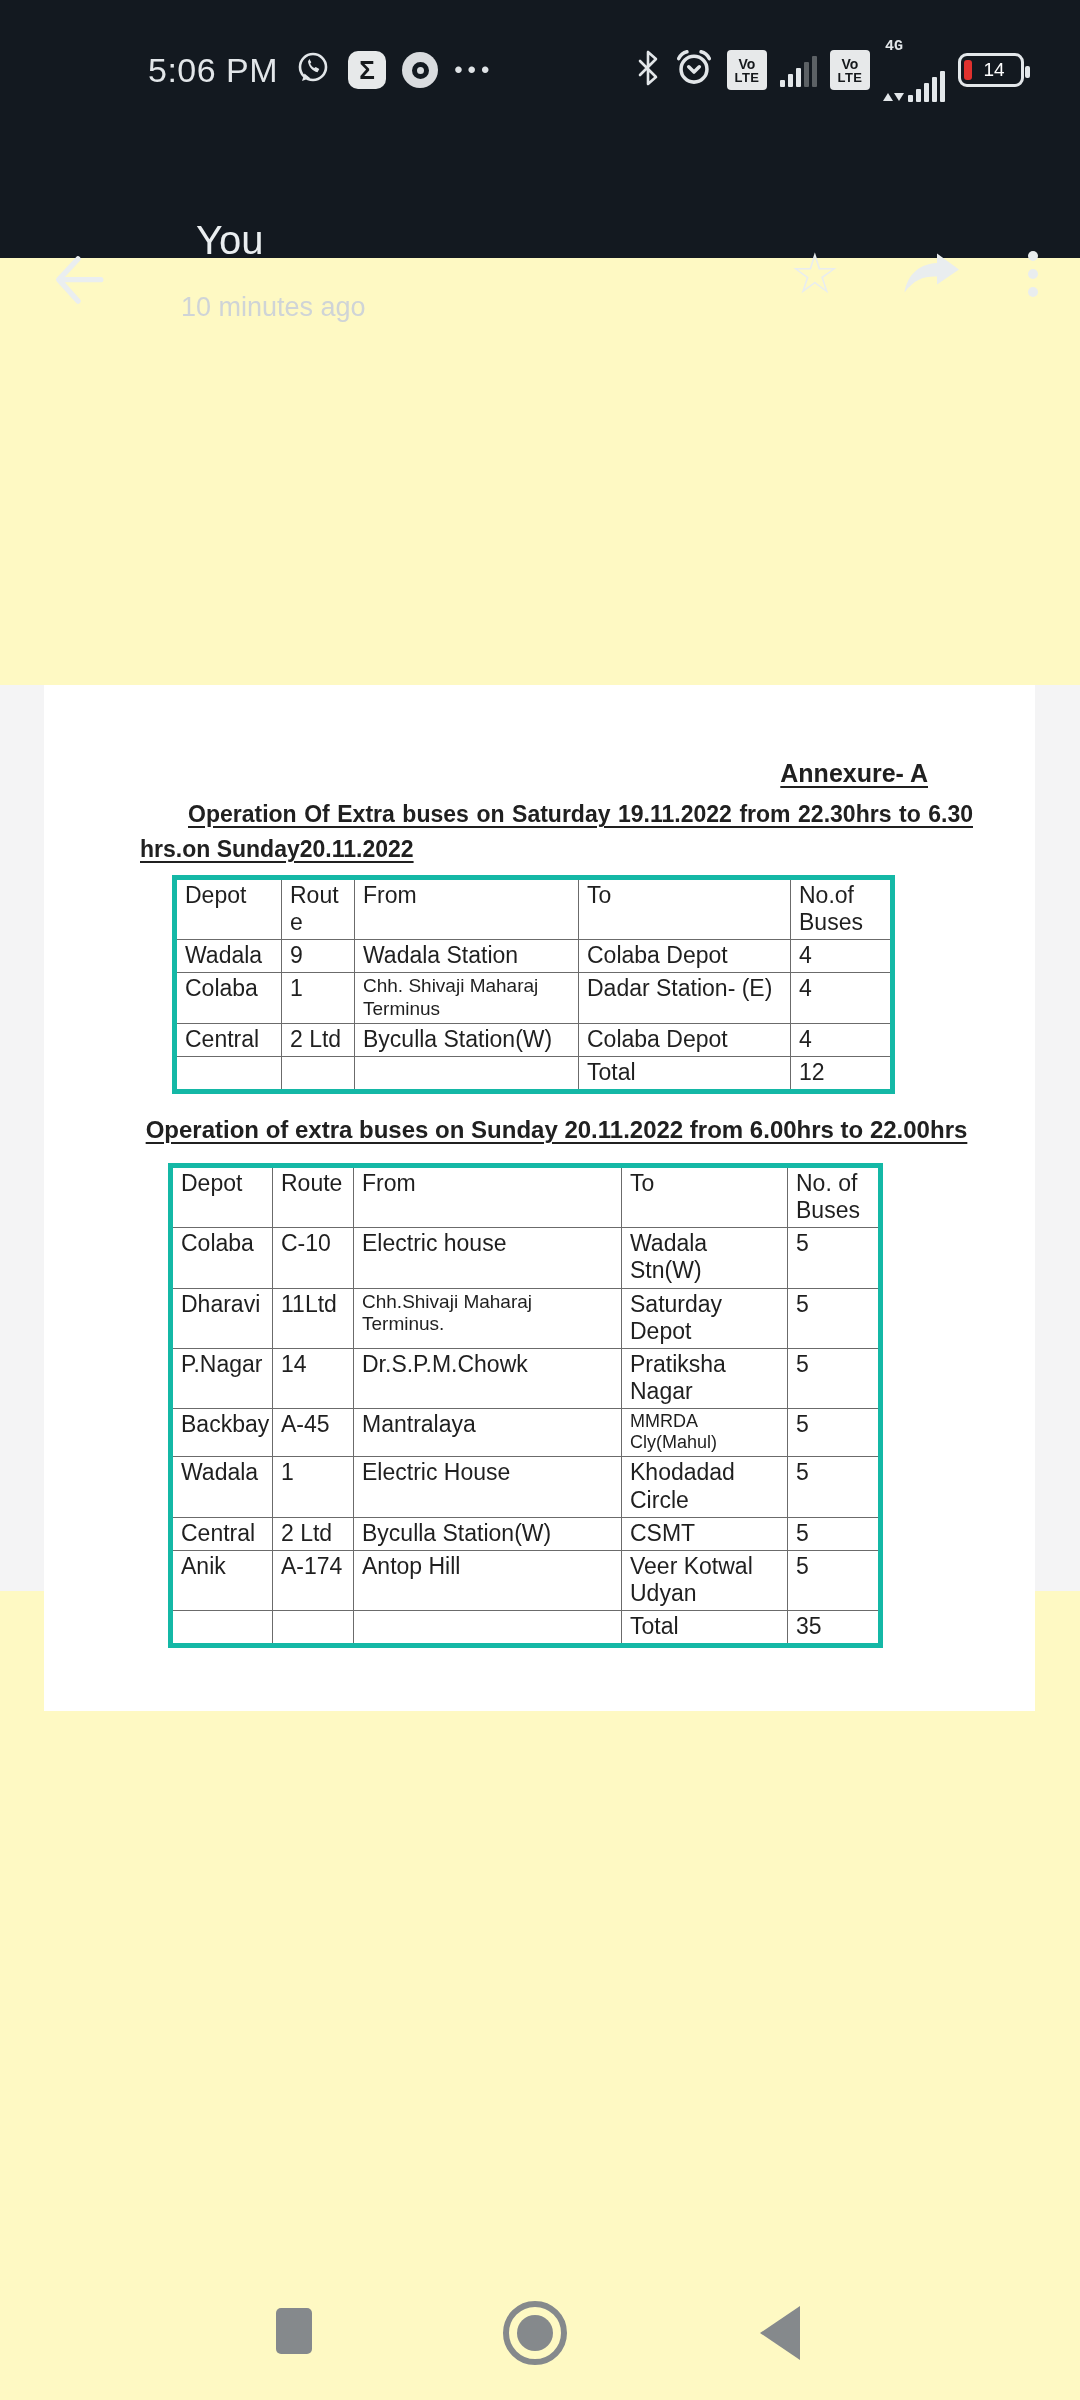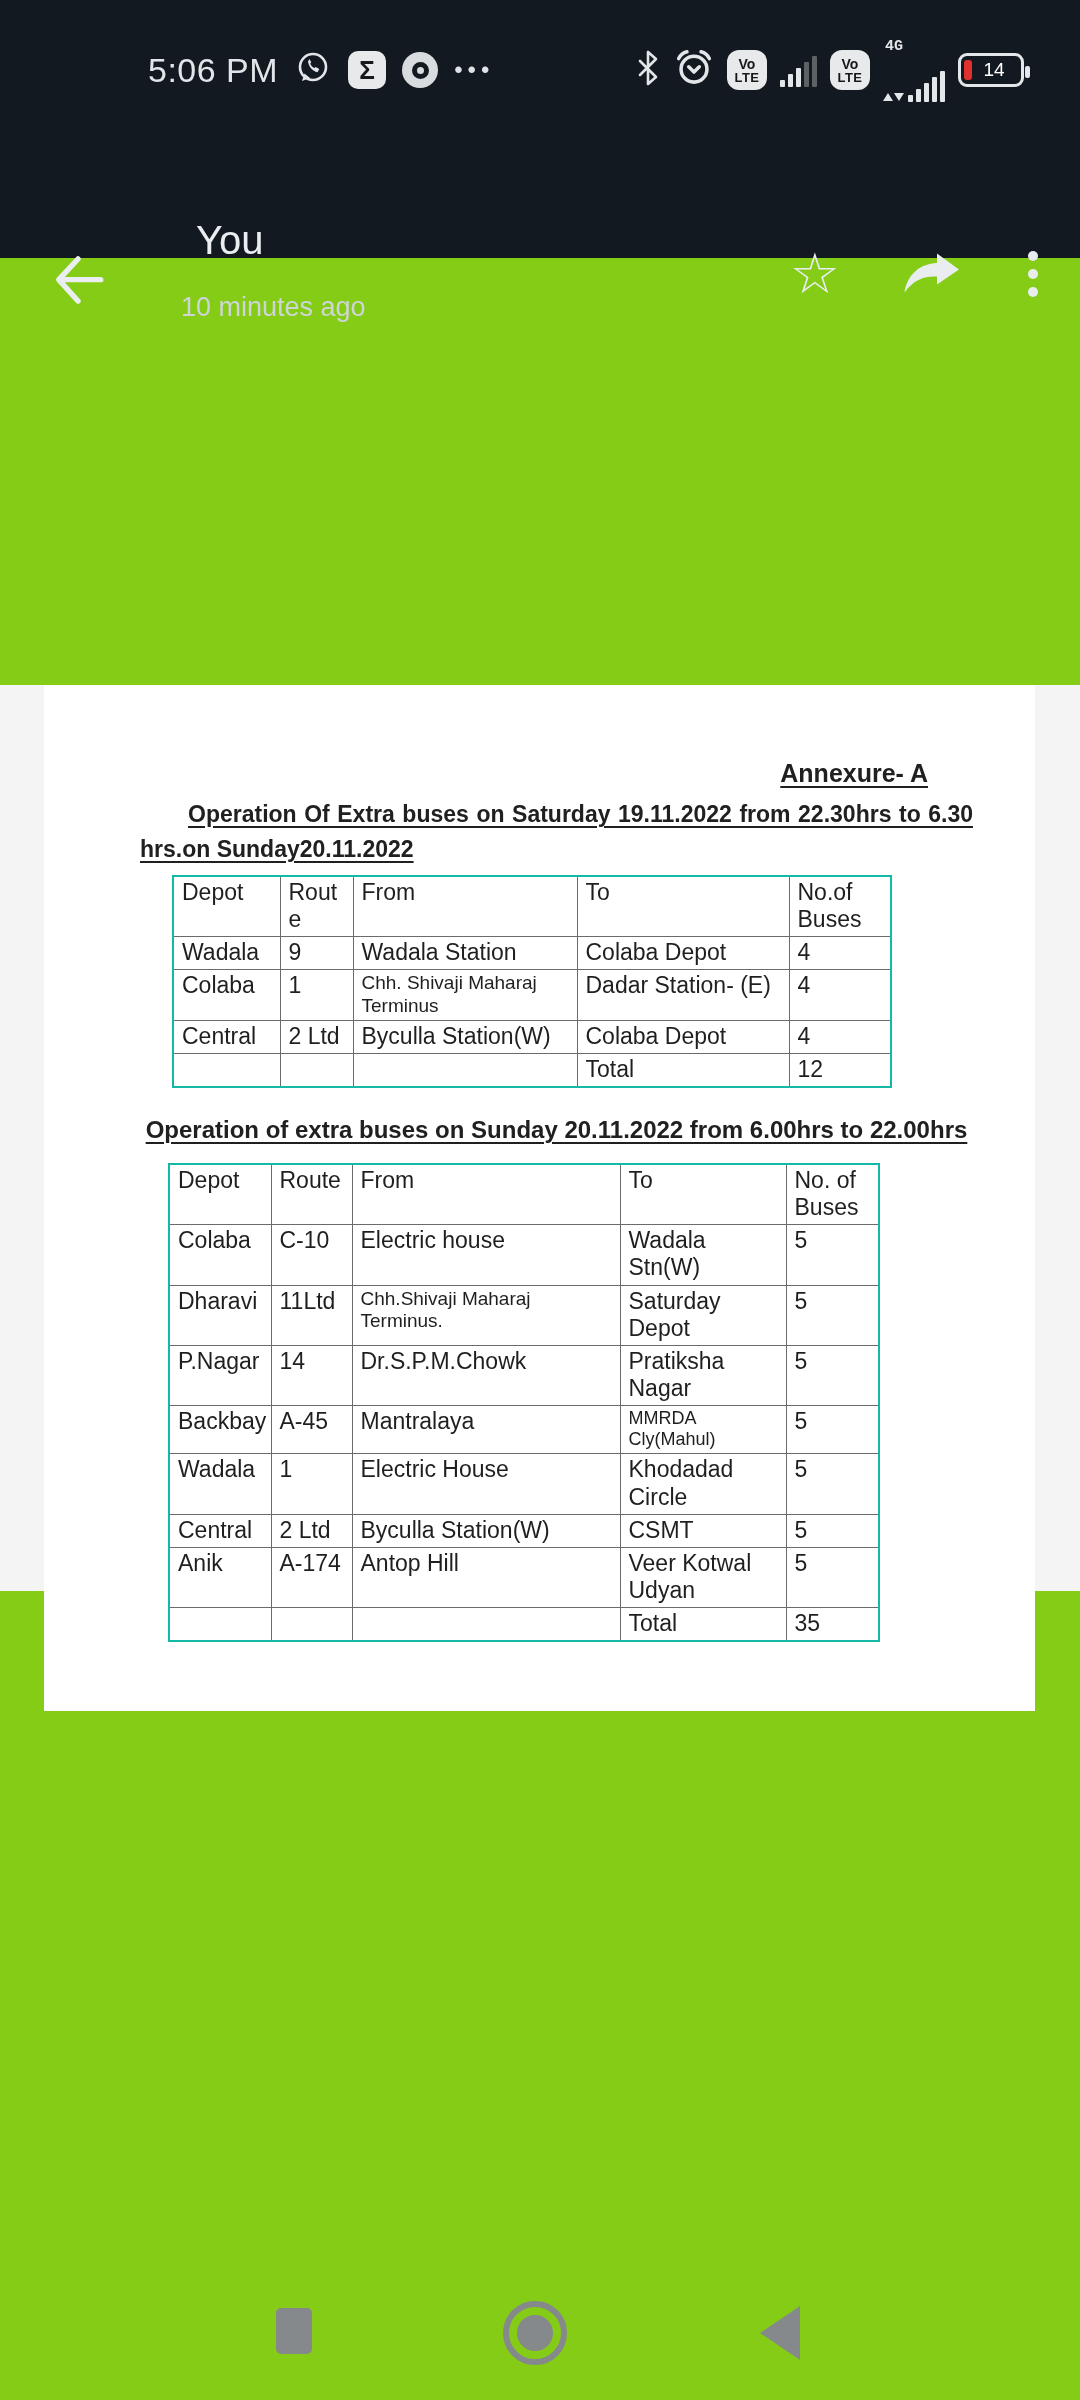--- a/index.html
+++ b/index.html
@@ -1,34 +1,34 @@
 <!DOCTYPE html>
 <html><head>
 <meta charset="utf-8">
 <style>
   * { margin:0; padding:0; box-sizing:border-box; }
   body { background:#000; font-family:"Liberation Sans","DejaVu Sans",sans-serif; }
-  .screen { position:relative; width:1080px; height:2400px; background:#84cc16; overflow:hidden; margin:0 auto; }
+  .screen { position:relative; width:1080px; height:2400px; background:#fef9c3; overflow:hidden; margin:0 auto; }
 
   
   .topbar { position:absolute; top:0; left:0; width:1080px; height:258px; background:#131920; }
   .status-row { position:absolute; top:38px; left:0; width:1080px; height:64px;
                 display:flex; align-items:center; justify-content:space-between;
                 padding:0 56px 0 148px; color:#e2e6e9; }
   .sb-left { display:flex; align-items:center; gap:16px; }
   .sb-right { display:flex; align-items:center; gap:13px; }
   .sb-time { font-size:34px; letter-spacing:0.5px; }
   .sb-more { font-size:24px; letter-spacing:5px; color:#dfe3e6; }
   .badge-app { width:38px; height:38px; background:#e7e9ea; border-radius:10px;
                display:flex; align-items:center; justify-content:center;
                color:#171a1d; font-size:26px; font-weight:bold; }
   .chrome { width:36px; height:36px; border-radius:50%; background:#d9dcdf;
             display:flex; align-items:center; justify-content:center; }
   .chrome .inner { width:17px; height:17px; border-radius:50%; background:#d9dcdf; border:5px solid #131920; }
-  .volte { width:40px; height:40px; background:#e7e9ea; border-radius:12px; color:#15181b;
+  .volte { width:40px; height:40px; background:#e7e9ea; border-radius:4px; color:#15181b;
            display:flex; flex-direction:column; align-items:center; justify-content:center;
            font-weight:bold; line-height:1; }
   .volte .t { font-size:14px; } .volte .b { font-size:13px; letter-spacing:0.5px; }
   .bars { display:flex; align-items:flex-end; gap:3px; height:34px; }
   .bars i { display:block; width:5px; border-radius:1px; background:#e3e7ea; }
   .bars i.dim { background:#5c6165; }
   .h1{height:7px}.h2{height:13px}.h3{height:19px}.h4{height:25px}.h5{height:31px}
   .net { display:flex; flex-direction:column; align-items:flex-start; line-height:1; }
   .net .gtxt { font-size:15px; font-weight:bold; color:#e3e7ea; margin-bottom:14px; margin-left:2px;font-family:Liberation Mono, monospace; }
   .net .lower { display:flex; align-items:flex-end; gap:4px; }
@@ -57,21 +57,21 @@
   .anx-label { position:absolute; left:96px; right:62px; text-align:right; padding-right:45px;
                font-size:25px; font-weight:bold; text-decoration:underline; text-decoration-thickness:2px; text-underline-offset:4px; }
   #a-label { top:74px; } #b-label { top:402px; }
   .a-heading { position:absolute; top:112px; left:96px; width:833px; text-align:justify; text-indent:48px;
                font-size:23px; font-weight:bold; line-height:35px;
                text-decoration:underline; text-decoration-thickness:2px; text-underline-offset:4px; }
   .b-heading { position:absolute; top:431px; left:96px; width:833px; text-align:center;
                font-size:24px; font-weight:bold;
                text-decoration:underline; text-decoration-thickness:2px; text-underline-offset:4px; }
   table.doc { border-collapse:collapse; table-layout:fixed; position:absolute; font-size:23px; color:#1f1f1f;
-              border:2px solid #14b8a6; }
+              border:5px solid #14b8a6; }
   #table-a { top:190px; left:128px; width:718px; }
   #table-b { top:478px; left:124px; width:710px; }
   table.doc th, table.doc td { border:1px solid #6b6b6b; padding:2px 8px 3px; vertical-align:top;
                                font-weight:normal; text-align:left; line-height:1.18; }
   #table-a th { height:54px; } #table-b th { height:50px; }
   td.ctr, th.ctr { text-align:center; }
   td.sm { font-size:19px; line-height:1.2; }
   td.xs { font-size:18px; line-height:1.3; }
   td.jst { text-align:justify; }
   tr.total td { height:30px; }

